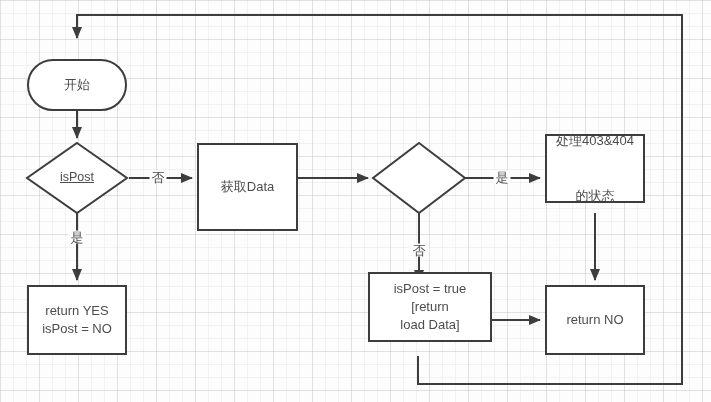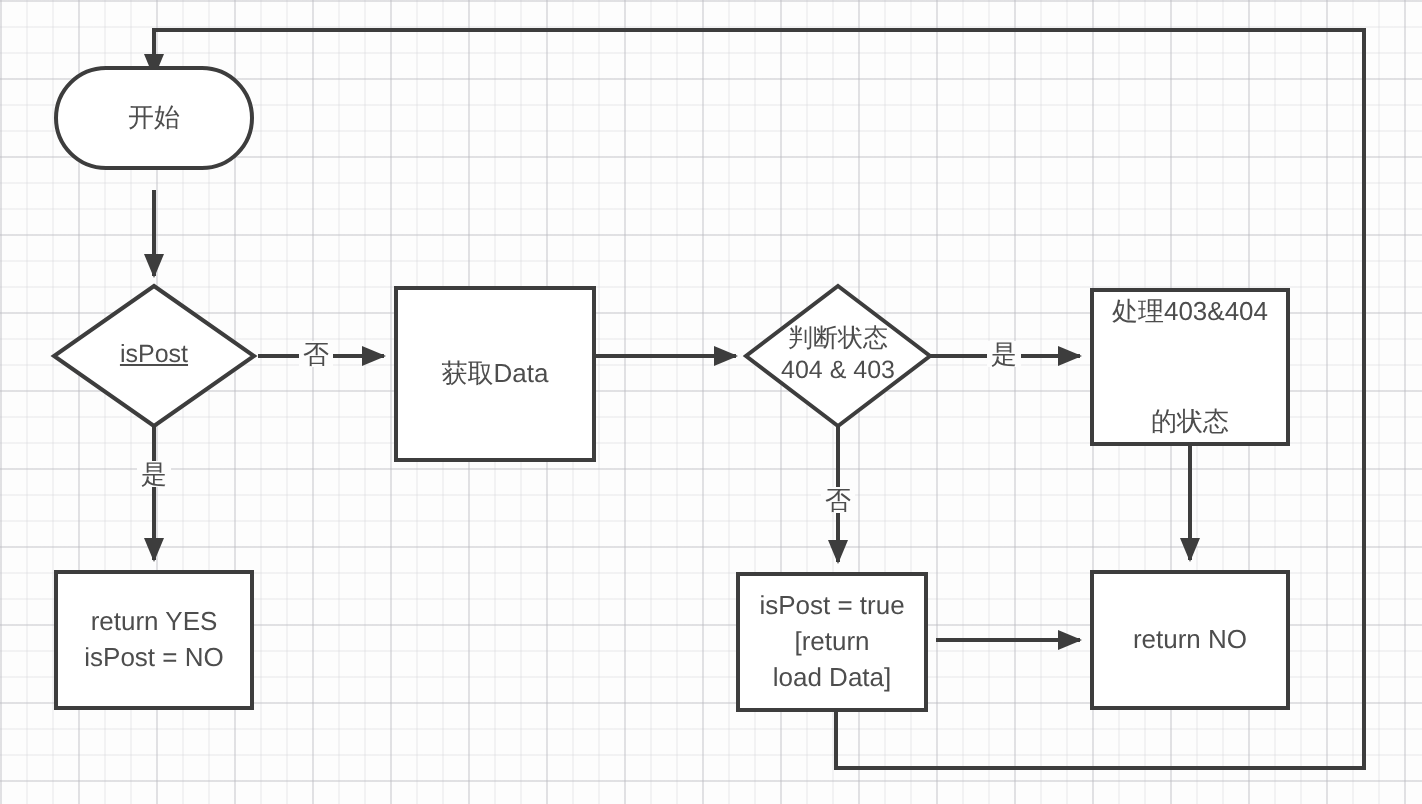--- a/index.html
+++ b/index.html
@@ -89,48 +89,44 @@
     <path class="edge" d="M419 213 L419 281" marker-end="url(#ah)"></path>
 
     <path class="edge" d="M468 320 L540 320" marker-end="url(#ah)"></path>
 
     <path class="edge" d="M595 213 L595 280" marker-end="url(#ah)"></path>
 
     <polygon class="diamond" points="77,143 127,178 77,213 27,178"></polygon>
     <polygon class="diamond" points="419,143 465,178 419,213 373,178"></polygon>
   </svg>
 
-  <div class="node stadium" style="left:27px; top:33px; width:100px; height:52px;">
+  <div class="node stadium" style="left:27px; top:59px; width:100px; height:52px;">
     <span>开始</span>
   </div>
 
   <div class="dtext" style="left:27px; top:143px; width:100px; height:70px;text-decoration:underline;">
     <span>isPost</span>
   </div>
 
   <div class="node" style="left:197px; top:143px; width:101px; height:88px;">
     <span>获取Data</span>
   </div>
 
-  <div class="dtext" style="left:369px; top:143px; width:100px; height:70px;">
-    <span>判断状态</span>
-    <span>404 &amp; 403</span>
-  </div>
 
-  <div class="node" style="left:545px; top:144px; width:100px; height:79px;gap:36px;">
+  <div class="node" style="left:545px; top:134px; width:100px; height:69px;gap:36px;">
     <span>处理403&amp;404</span>
     <span>的状态</span>
   </div>
 
   <div class="node" style="left:27px; top:285px; width:100px; height:70px;">
     <span>return YES</span>
     <span>isPost = NO</span>
   </div>
 
-  <div class="node" style="left:368px; top:286px; width:96px; height:70px;">
+  <div class="node" style="left:368px; top:272px; width:124px; height:70px;">
     <span>isPost = true</span>
     <span>[return</span>
     <span>load Data]</span>
   </div>
 
   <div class="node" style="left:545px; top:285px; width:100px; height:70px;">
     <span>return NO</span>
   </div>
 
   <span class="elabel" style="left:158px; top:177px;">否</span>

